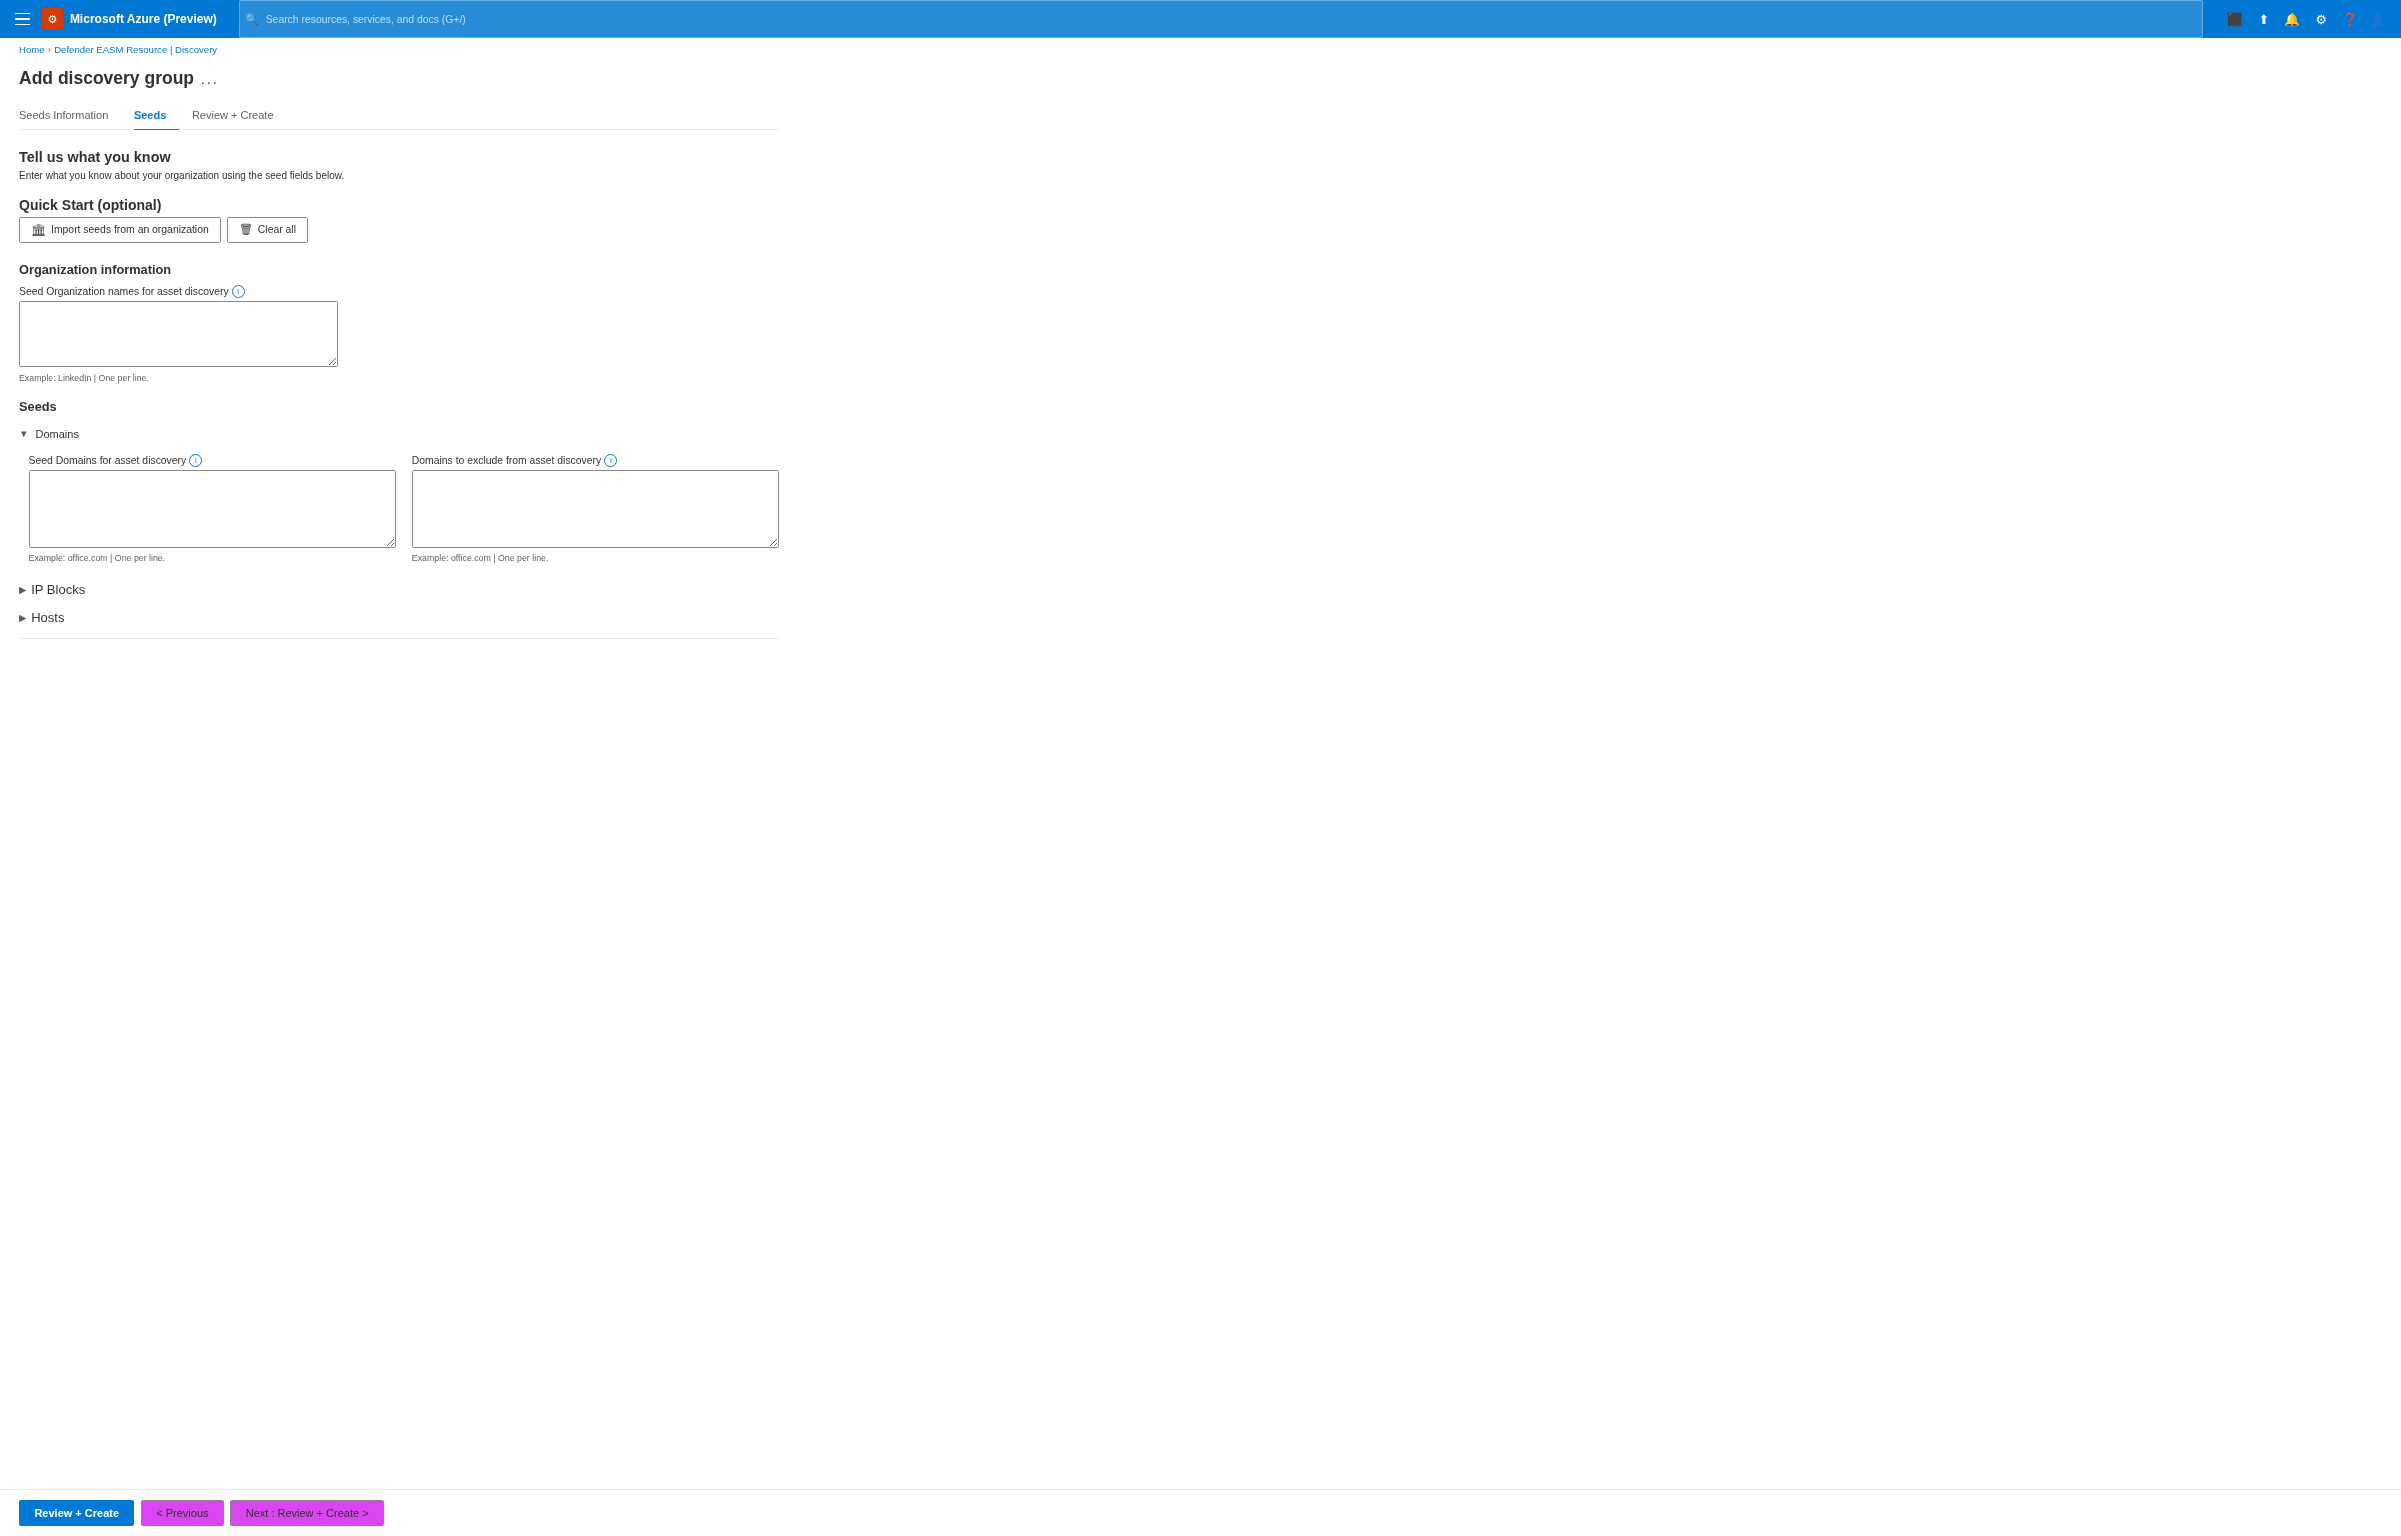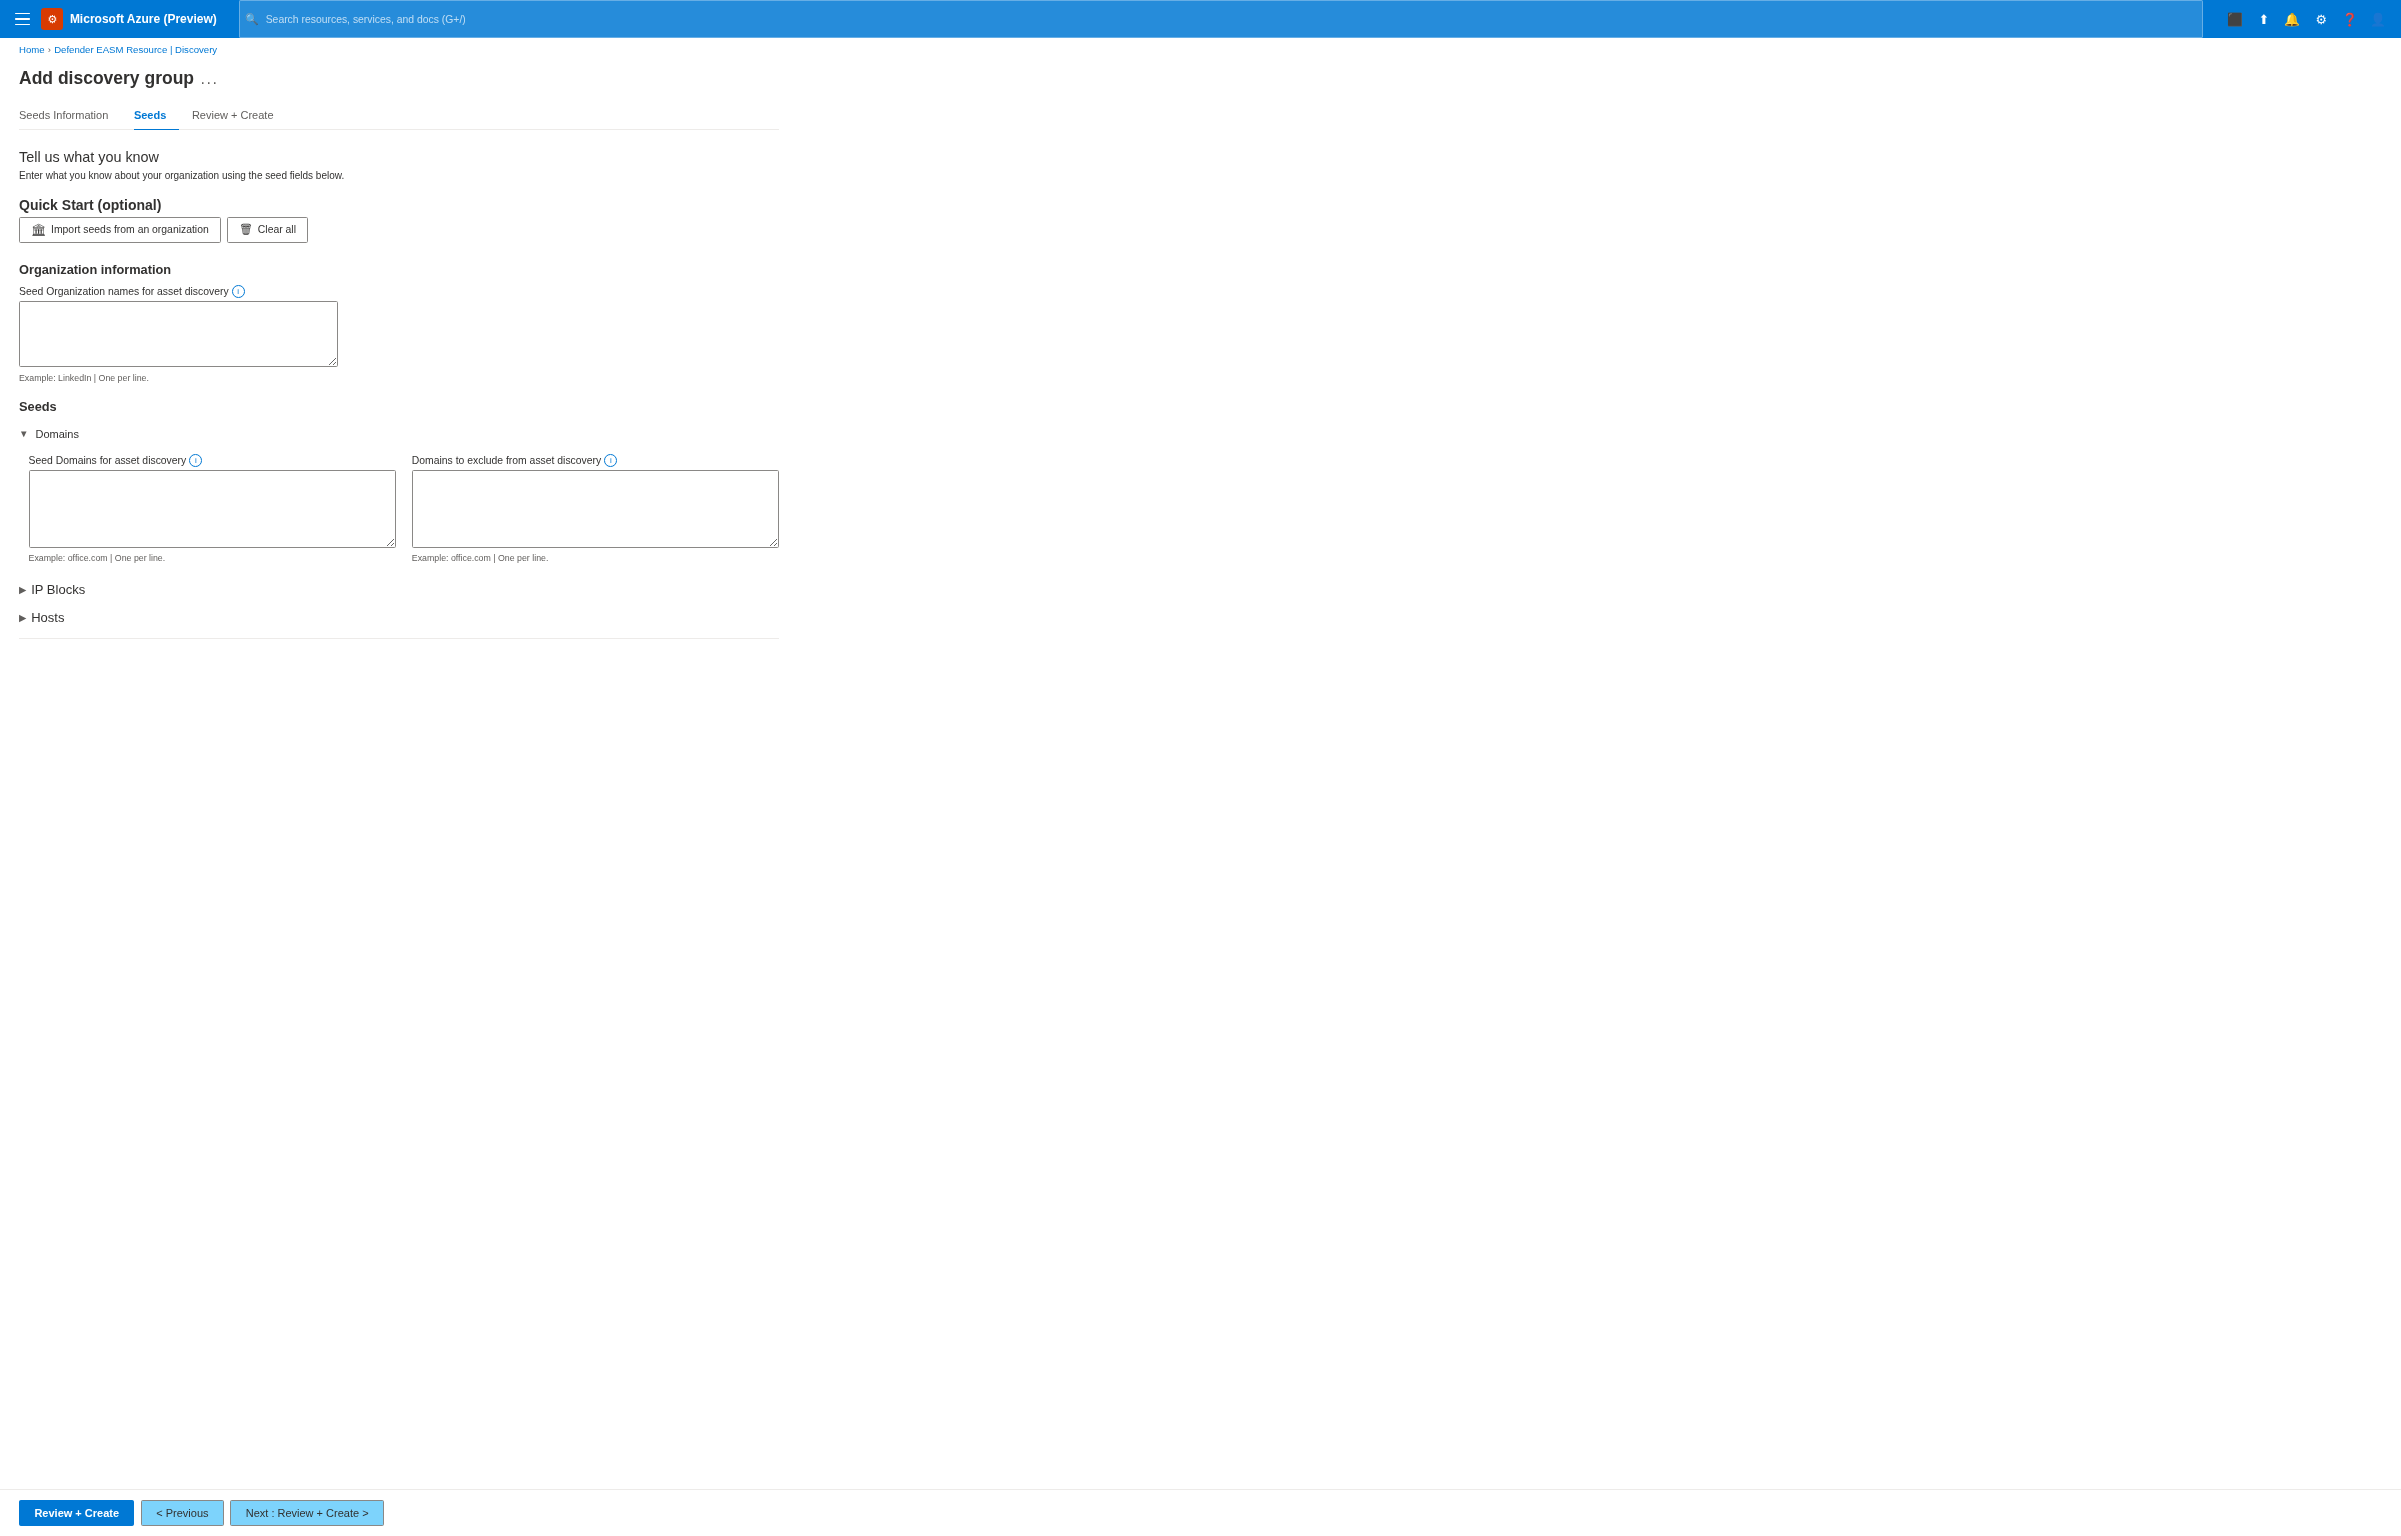--- a/index.html
+++ b/index.html
@@ -107,21 +107,21 @@
       position: relative; bottom: -0.8px;
     }
     .tab.active {
       color: #0078d4;
       border-bottom: 1.6px solid #0078d4;
       font-weight: 600;
     }
 
     
     .section-title {
-      font-size: 14.4px; font-weight: 400; margin-bottom: 4.8px; color: #323130;
+      font-size: 14.4px; font-weight: 700; margin-bottom: 4.8px; color: #323130;
     }
     .section-desc {
       font-size: 10px; color: #323130; margin-bottom: 16px;
     }
 
     
     .quick-start-label {
       font-size: 14px; font-weight: 600; margin-bottom: 4px; color: #323130;
     }
     .quick-start-buttons {
@@ -223,21 +223,21 @@
       background: #0078d4;
       color: #fff;
       border: 0.8px solid #0078d4;
       padding: 6.4px 14.4px;
       font-size: 11px;
       font-weight: 600;
       cursor: pointer;
       border-radius: 1.6px;
     }
     .btn-secondary {
-      background: #7dd3fc;
+      background: #d946ef;
       color: #323130;
       border: 0.8px solid #8a8886;
       padding: 6.4px 14.4px;
       font-size: 11px;
       cursor: pointer;
       border-radius: 1.6px;
     }
   </style>
 </head>
 <body>

